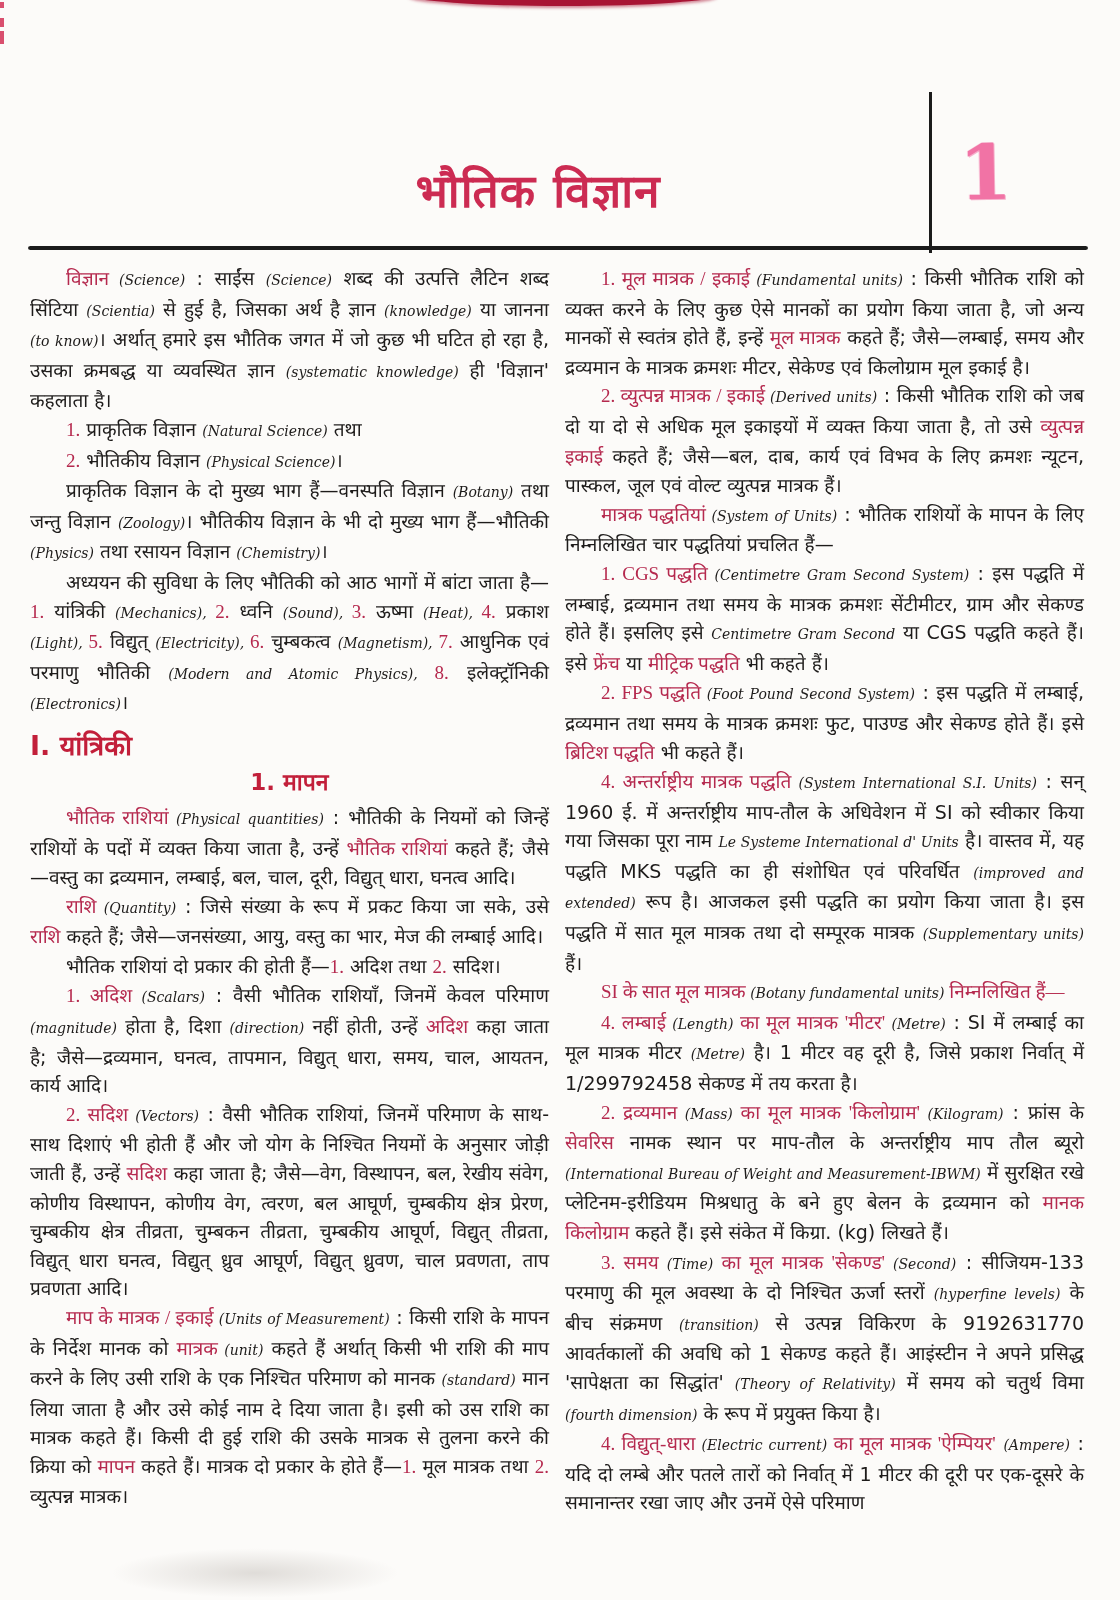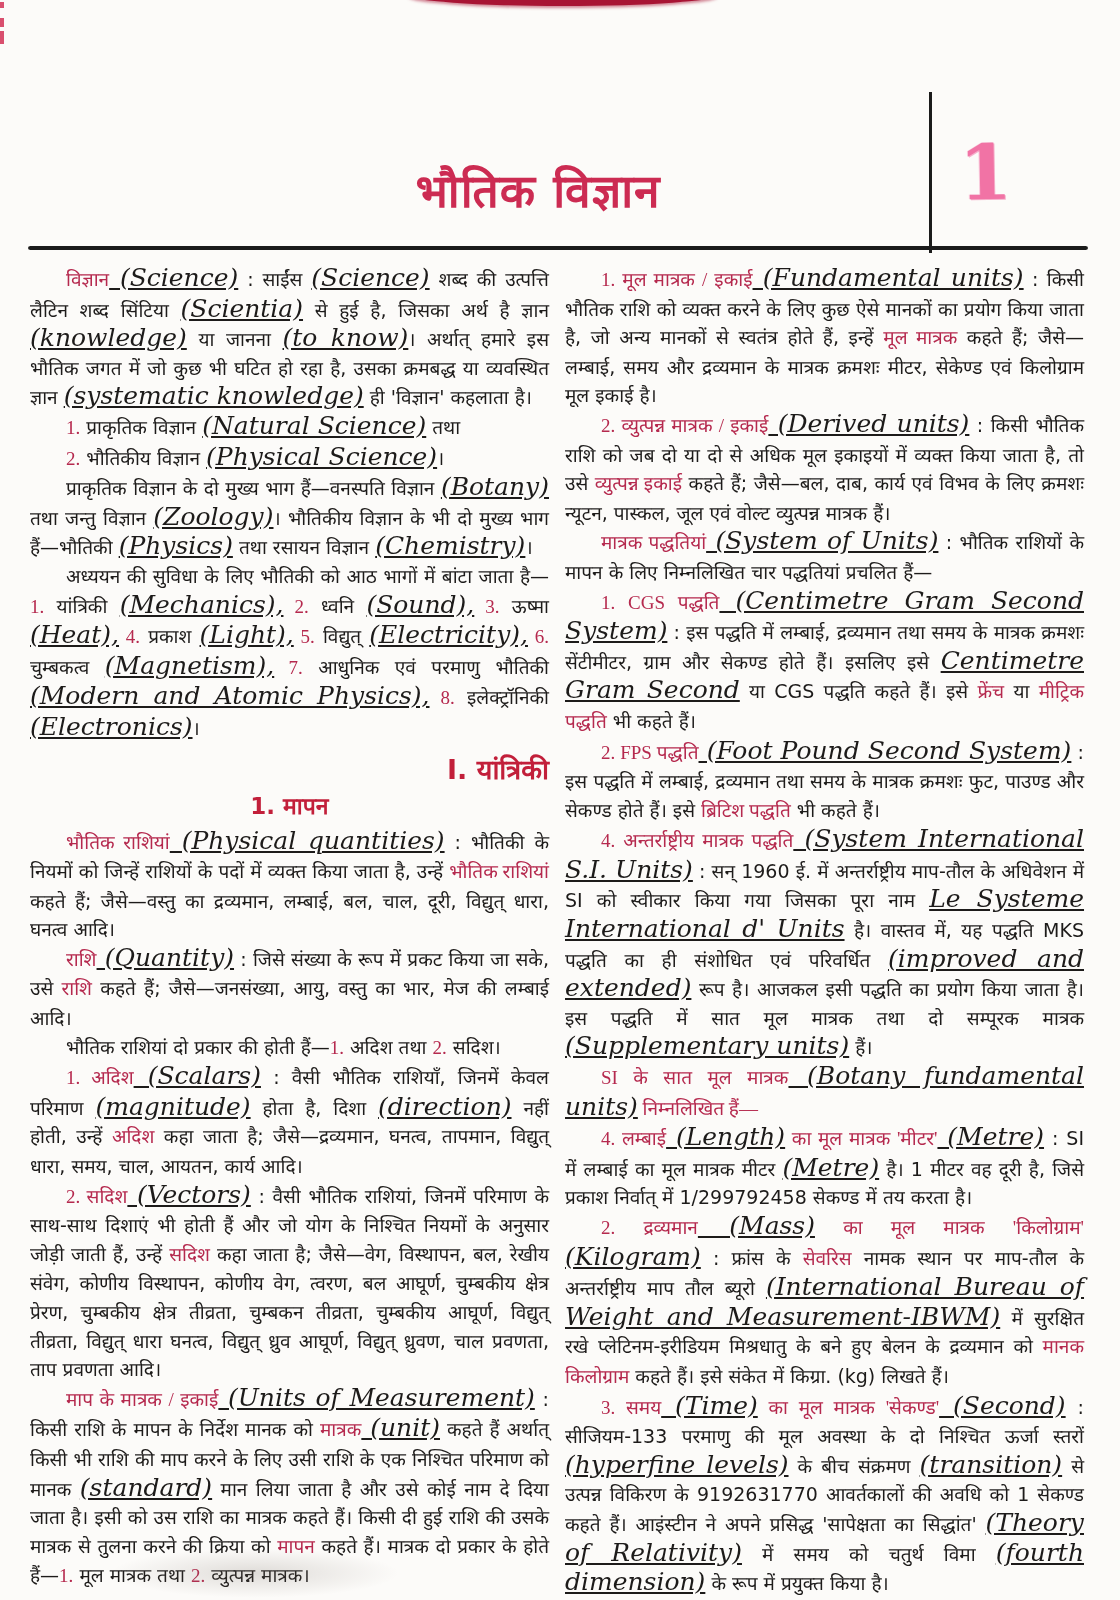--- a/index.html
+++ b/index.html
@@ -63,26 +63,25 @@
   }
   .col{
     width:50%;
     font-size:19px;line-height:28.6px;
     text-align:justify;
   }
   p.para{margin:0;text-indent:36px;}
   .seg-e{
     font-family:"DejaVu Serif","Liberation Serif",serif;
     font-style:italic;
-    font-size:25px;
-    text-decoration:underline;
+    font-size:14px;
   }
   .seg-r{color:var(--red);font-family:Liberation Serif, serif;}
   .h1{
-    text-align:right;color:var(--heading-red);font-weight:bold;
+    text-align:left;color:var(--heading-red);font-weight:bold;
     font-size:27px;margin:10px 0 4px 0;line-height:34px;
   }
   .h2{
     text-align:center;color:var(--heading-red);font-weight:bold;
     font-size:23px;margin:0 0 6px 0;line-height:30px;
   }
 </style>
 </head>
 <body>
 

